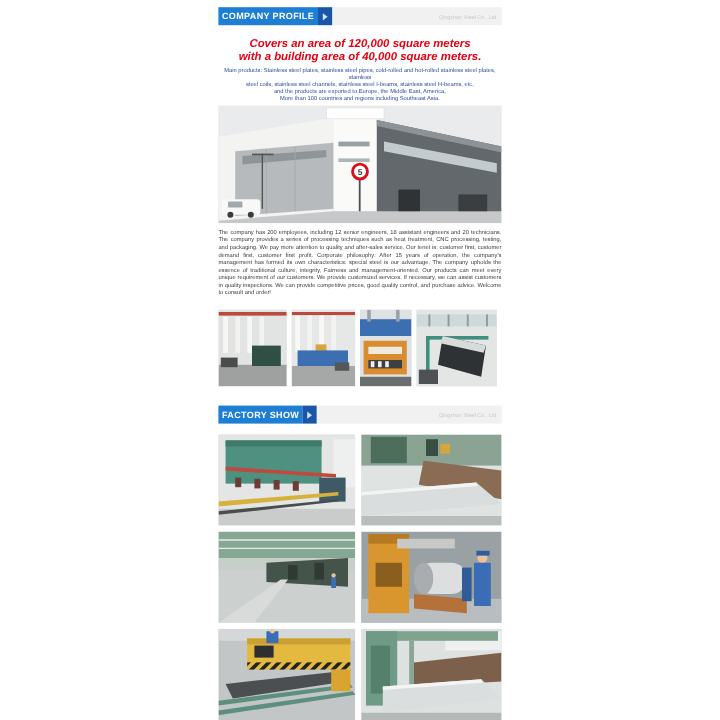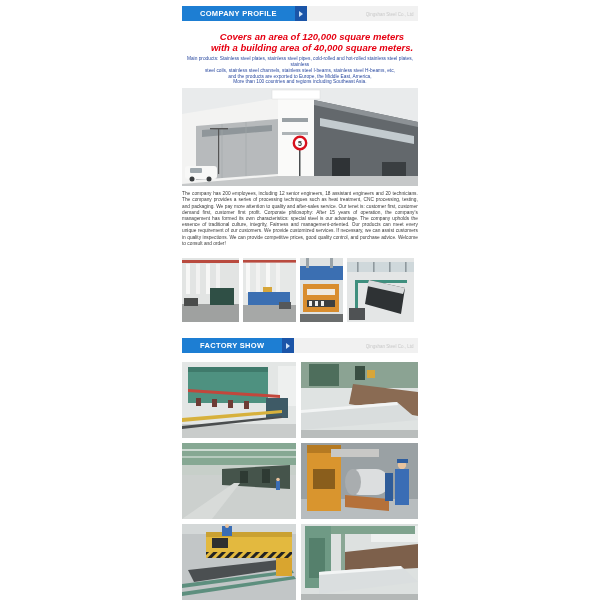--- a/index.html
+++ b/index.html
@@ -3,27 +3,27 @@
 <meta charset="utf-8">
 <style>
   html,body{margin:0;padding:0;background:#fff;}
   .page{position:relative;width:600px;height:600px;background:#fff;overflow:hidden;
         font-family:"Liberation Sans",sans-serif;}
   .column{position:absolute;left:182px;top:0;width:236px;height:600px;}
 
   
   .banner{position:absolute;left:0;width:236px;height:15px;display:flex;align-items:stretch;}
   .banner-label{background:#1d7ed3;color:#fff;font-size:7.5px;font-weight:bold;
-    letter-spacing:.3px;display:flex;align-items:center;padding:0 18px;white-space:nowrap;}
+    letter-spacing:.3px;display:flex;align-items:center;padding:0 3px;white-space:nowrap;}
   .banner-arrowbox{background:#1b55a8;width:12px;display:flex;align-items:center;justify-content:center;}
   .tri{width:0;height:0;border-left:4px solid #cfe3f7;border-top:3px solid transparent;border-bottom:3px solid transparent;}
   .banner-rest{flex:1;background:#f1f1f1;display:flex;align-items:center;justify-content:flex-end;overflow:hidden;}
   .wm{font-size:9px;color:#c9c9c9;white-space:nowrap;transform:scale(.5);transform-origin:100% 50%;margin-right:4px;}
 
-  .heading{position:absolute;top:31px;left:12px;width:236px;text-align:center;color:#e60012;
+  .heading{position:absolute;top:31px;left:0;width:236px;text-align:center;color:#e60012;
     font-weight:bold;font-style:italic;font-size:9.5px;line-height:11px;}
 
   .shrink{transform:scale(.6);transform-origin:0 0;width:393px;}
   .products{position:absolute;top:56px;left:0;height:25px;overflow:visible;}
   .products .shrink{text-align:center;color:#2b4aa0;font-size:8px;line-height:9.6px;}
 
   .mainphoto{position:absolute;top:88px;left:0;width:236px;height:98px;overflow:hidden;background:#e9ebec;}
   .mainphoto svg{display:block;}
 
   .para{position:absolute;top:191px;left:0;height:64px;overflow:visible;}

